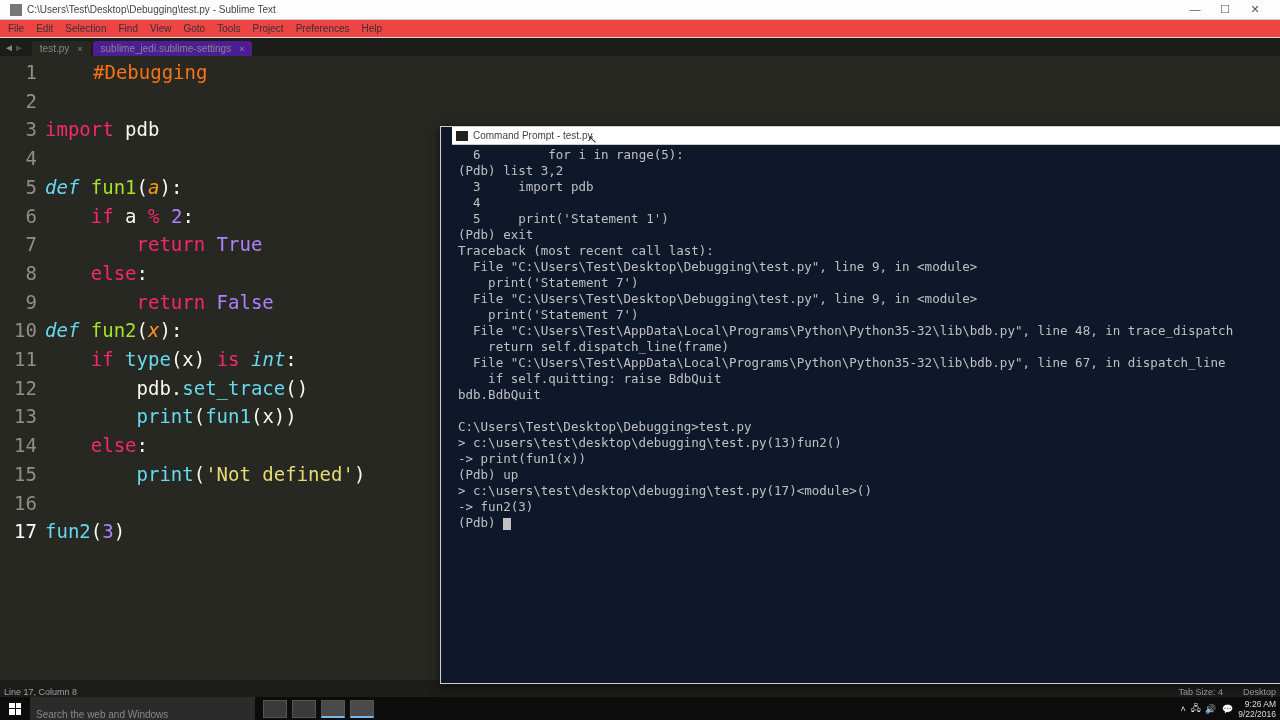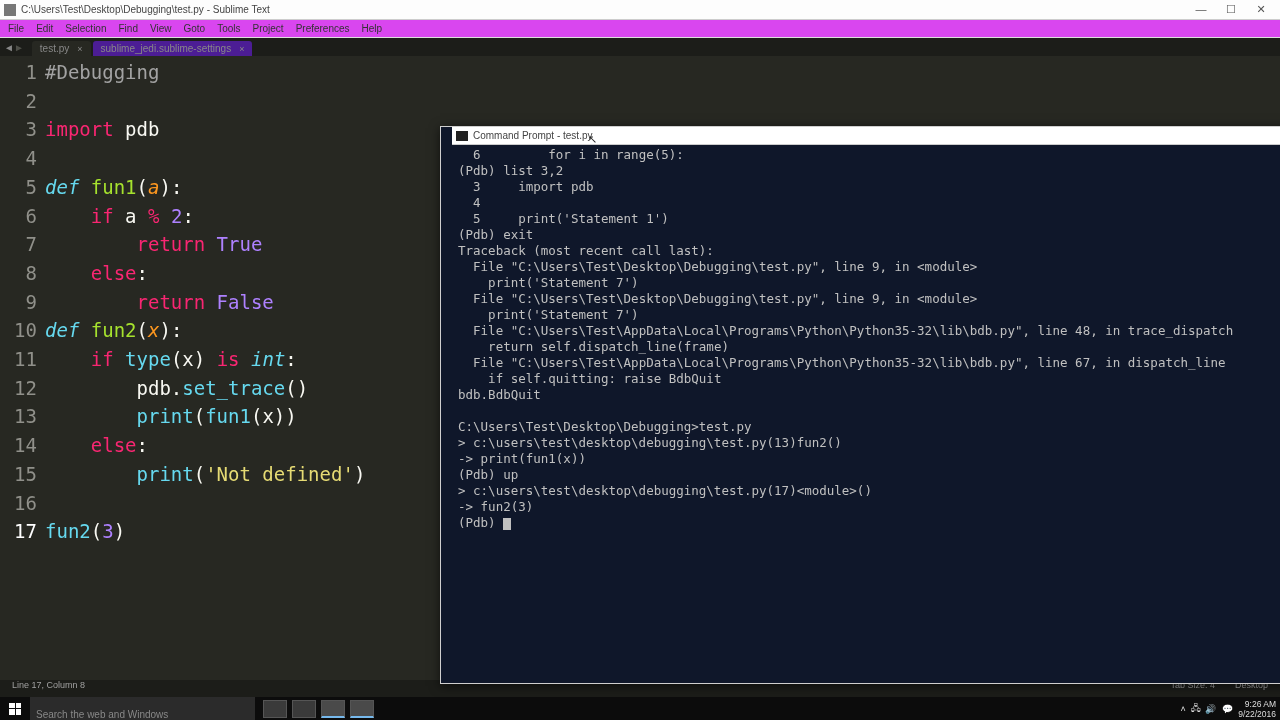--- a/index.html
+++ b/index.html
@@ -1,52 +1,52 @@
 <!DOCTYPE html>
 <html><head>
 <meta charset="utf-8">
 <style>
   * { margin:0; padding:0; box-sizing:border-box; }
   html,body { width:1280px; height:720px; overflow:hidden; font-family:Verdana, Arial, sans-serif; background:#000; }
 
   
   .sublime { position:absolute; left:0; top:0; width:1280px; height:697px; background:#272822; }
 
-  .sub-title { height:20px; background:#fdfdfd; color:#444; font-size:10px; display:flex; align-items:center; padding:0 4px; border-bottom:1px solid #ccc;}
+  .sub-title { height:20px; background:#fdfdfd; color:#444; font-size:10px; display:flex; align-items:center; padding:0 10px; border-bottom:1px solid #ccc;}
   .sub-title .icon { width:12px; height:12px; background:#777; margin-right:5px;}
   .sub-title .winbtns { margin-left:auto; display:flex; }
   .sub-title .winbtns span { width:30px; text-align:center; font-size:11px; color:#555;}
 
-  .sub-menu { height:18px; background:#d946ef; display:flex; gap:12px; padding:0 8px; font-size:10px; color:#333; align-items:center; border-bottom:1px solid #ddd;}
+  .sub-menu { height:18px; background:#ef4444; display:flex; gap:12px; padding:0 8px; font-size:10px; color:#333; align-items:center; border-bottom:1px solid #ddd;}
 
   .sub-navarrows { height:18px; background:#1c1d19; display:flex; align-items:center; padding:0 4px; }
   .sub-navarrows span { color:#888; font-size:10px; }
   .sub-navarrows .fwd { color:#4e4f49;}
   .sub-tabs { display:flex; align-items:flex-end; height:18px; margin-left:8px;}
   .tab { background:#272822; color:#ccc; font-size:10px; padding:2px 8px; border-top-left-radius:3px; border-top-right-radius:3px; display:flex; align-items:flex-end; margin-right:2px;}
   .tab.inactive { background:#4c1d95; color:#aaa; }
   .tab .close { margin-left:8px; font-size:9px; color:#888;}
 
   .editor { position:relative; width:100%; height:620px; display:flex; font-family:Consolas, monospace; font-size:19px; line-height:28.7px;}
   .gutter  { width:45px; text-align:right; color:#90908a; padding-right:8px; padding-top:2px;}
   .gutter div.cur { color:#fff;}
   .code    { flex:1; padding-top:2px; color:#f8f8f2; white-space:pre;}
   
-  .c  { color:#a3a3a3; }  
+  .c  { color:#f97316;margin-left:48px; }  
   .kw2{ color:#f92672;}  
   .ki { color:#66d9ef; font-style:italic;}  
   .fn { color:#a6e22e;}  
   .arg{ color:#fd971f; font-style:italic;}  
   .num{ color:#ae81ff;}  
   .op { color:#f92672;}  
   .str{ color:#e6db74;}  
   .call{ color:#66d9ef;}
   .p  { color:#f8f8f2;}
 
-  .sub-status { position:absolute; left:0; bottom:0; width:100%; height:17px; background:#1c1d19; color:#a0a0a0; font-size:9px; display:flex; align-items:flex-start; padding:0 12px;margin-top:28px;}
+  .sub-status { position:absolute; left:0; bottom:0; width:100%; height:17px; background:#1c1d19; color:#a0a0a0; font-size:9px; display:flex; align-items:flex-end; padding:0 4px;margin-top:28px;}
   .sub-status .right { margin-left:auto; display:flex; gap:20px;}
 
   
   .cmd { position:absolute; left:440px; top:126px; width:946px; height:558px; background:#0f172a; border:1px solid #cfcfcf; box-shadow:0 2px 10px rgba(0,0,0,.6);padding-left:11px;}
   .cmd-title { height:18px; background:#fff; color:#444; font-size:10px; display:flex; align-items:center; padding:0 4px; border-bottom:1px solid #ccc;}
   .cmd-title .icon { width:12px; height:10px; background:#222; margin-right:5px;}
   .cmd-title .winbtns { margin-left:auto; display:flex;}
   .cmd-title .winbtns span { width:26px; text-align:center; font-size:11px; color:#555;}
   .cmd-body { padding:2px 6px; font-family:Consolas, monospace; font-size:12.5px; line-height:16px; color:#c0c0c0; white-space:pre-wrap;}
   .cmd-cursor { display:inline-block; width:8px; height:12px; background:#c0c0c0; vertical-align:middle;}

